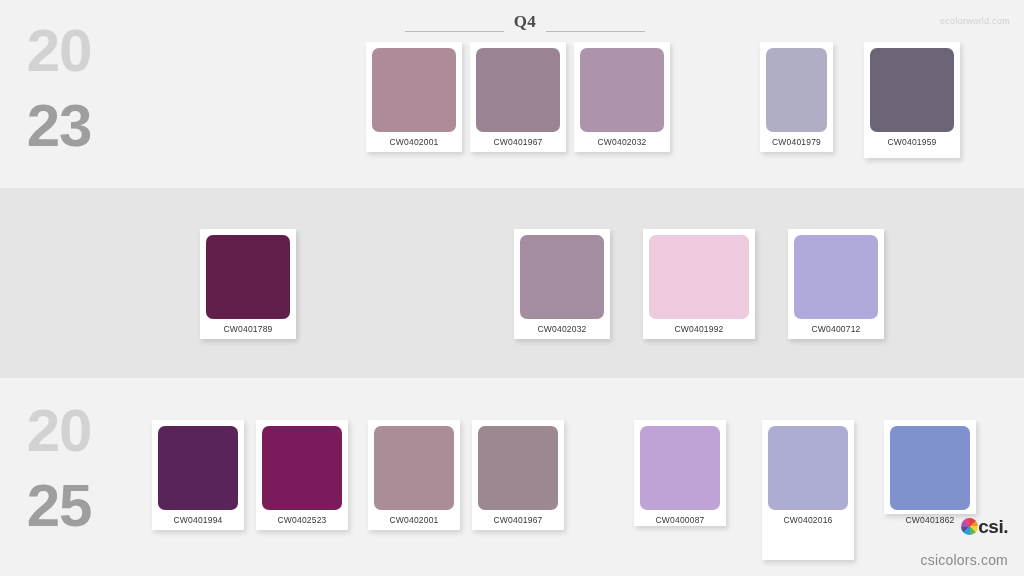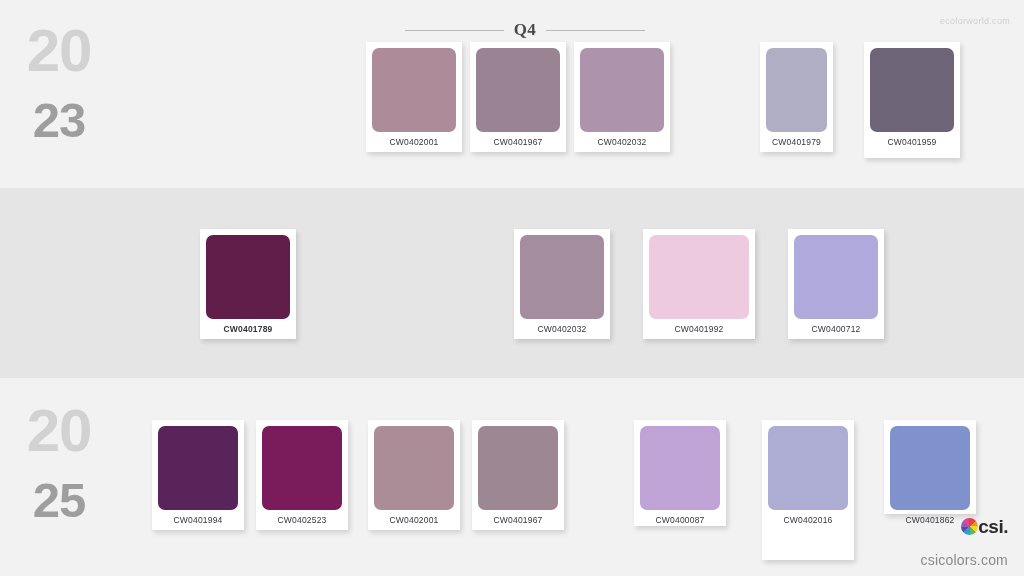--- a/index.html
+++ b/index.html
@@ -43,37 +43,37 @@
     letter-spacing: -1px;
     user-select: none;
   }
   .year .y-top {
     display: block;
     font-size: 60px;
     color: #d2d2d2;
   }
   .year .y-bot {
     display: block;
-    font-size: 49px;
+    font-size: 60px;
     color: #9e9e9e;
     margin-top: 18px;
   }
   .year-2023 { top: 22px; }
   .year-2024 { top: 212px; }
   .year-2025 { top: 402px; }
   .band-2024 ~ .year-2024 .y-top { color: #d8d8d8; }
 
   
   .heading {
     position: absolute;
-    top: 20px;
+    top: 12px;
     left: 405px;
     width: 240px;
     display: flex;
-    align-items: center;
+    align-items: flex-end;
     justify-content: center;
     gap: 10px;
   }
   .heading .rule {
     flex: 1 1 auto;
     height: 1px;
     background: #b9b9b9;
   }
   .heading .qtitle {
     font-family: "Liberation Serif", serif;
@@ -207,21 +207,21 @@
         <div class="chip-label">CW0402032</div>
       </div>
       <div class="card" style="left: 760px; top: 42px; width: 73px; height: 110px;">
         <div class="chip" style="background: rgb(176, 174, 197); height: 84px;"></div>
         <div class="chip-label">CW0401979</div>
       </div>
       <div class="card" style="left: 864px; top: 42px; width: 96px; height: 116px;">
         <div class="chip" style="background: rgb(110, 100, 120); height: 84px;"></div>
         <div class="chip-label">CW0401959</div>
       </div>
-      <div class="card" style="left: 200px; top: 229px; width: 96px; height: 110px; font-weight: bold;">
+      <div class="card" style="left: 200px; top: 229px; width: 96px; height: 110px;">
         <div class="chip" style="background: rgb(97, 30, 75); height: 84px;"></div>
         <div class="chip-label">CW0401789</div>
       </div>
       <div class="card" style="left: 514px; top: 229px; width: 96px; height: 110px;">
         <div class="chip" style="background: rgb(163, 141, 158); height: 84px;"></div>
         <div class="chip-label">CW0402032</div>
       </div>
       <div class="card" style="left: 643px; top: 229px; width: 112px; height: 110px;">
         <div class="chip" style="background: rgb(238, 202, 222); height: 84px;"></div>
         <div class="chip-label">CW0401992</div>

